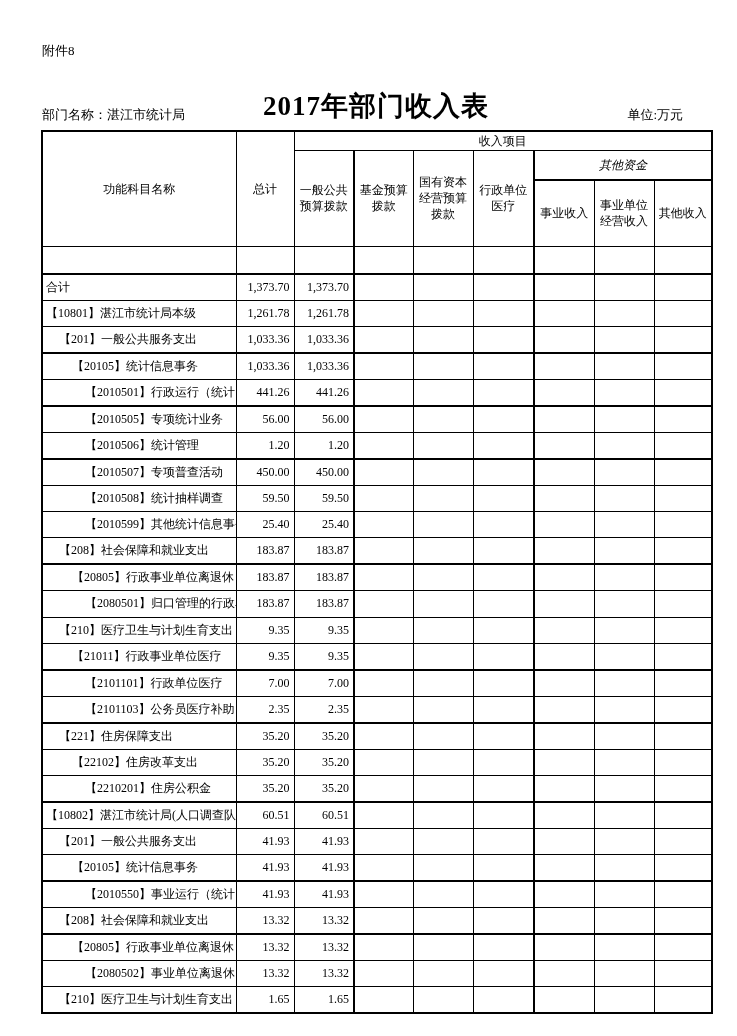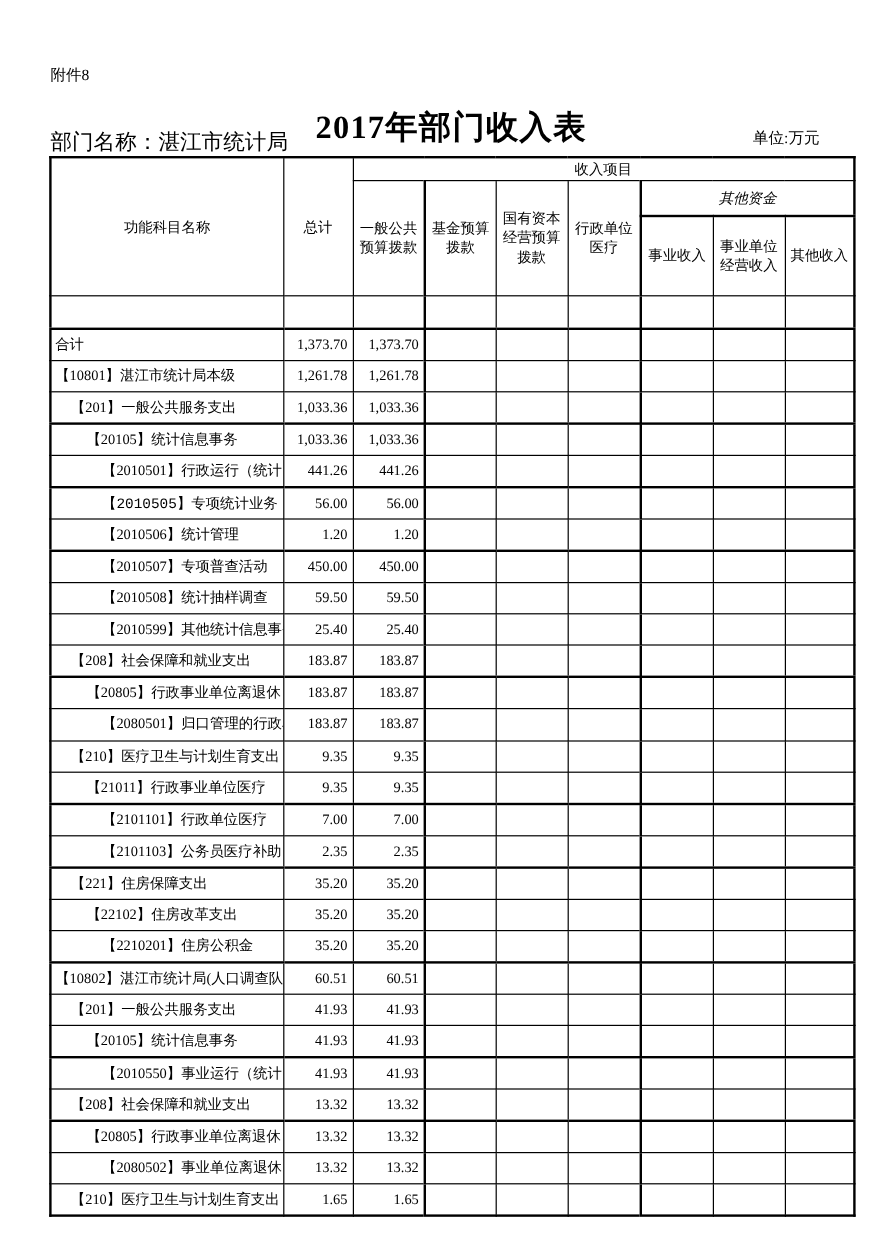--- a/index.html
+++ b/index.html
@@ -5,32 +5,32 @@
   * { box-sizing: border-box; margin: 0; padding: 0; }
   html, body { background: #ffffff; }
   body {
     width: 737px; height: 1036px;
     position: relative;
     font-family: "Liberation Serif", "DejaVu Serif", serif;
     color: #000000;
     overflow: hidden;
   }
   .attachment {
-    position: absolute; left: 42px; top: 54px;
+    position: absolute; left: 42px; top: 42px;
     font-size: 13px;
   }
   .title {
     position: absolute; left: 41px; top: 88px; width: 670px;
     text-align: center;
     font-size: 27px; font-weight: bold;
     letter-spacing: 1px;
   }
   .dept {
     position: absolute; left: 42px; top: 106px;
-    font-size: 18px;
+    font-size: 13px;
   }
   .unit {
     position: absolute; right: 54px; top: 106px;
     font-size: 13px;
   }
   table.income-table {
     position: absolute; left: 41px; top: 130px;
     width: 670px;
     border-collapse: collapse;
     table-layout: fixed;
@@ -161,21 +161,21 @@
         <td class="num-cell">441.26</td>
         <td class="num-cell b-right">441.26</td>
         <td></td>
         <td></td>
         <td class="b-right"></td>
         <td></td>
         <td></td>
         <td></td>
       </tr>
       <tr class="data-row">
-        <td class="name-cell" style="padding-left: 42px; font-family: Liberation Mono, monospace;">【2010505】专项统计业务</td>
+        <td class="name-cell" style="padding-left: 42px;">【2010505】专项统计业务</td>
         <td class="num-cell">56.00</td>
         <td class="num-cell b-right">56.00</td>
         <td></td>
         <td></td>
         <td class="b-right"></td>
         <td></td>
         <td></td>
         <td></td>
       </tr>
       <tr class="data-row thick">

